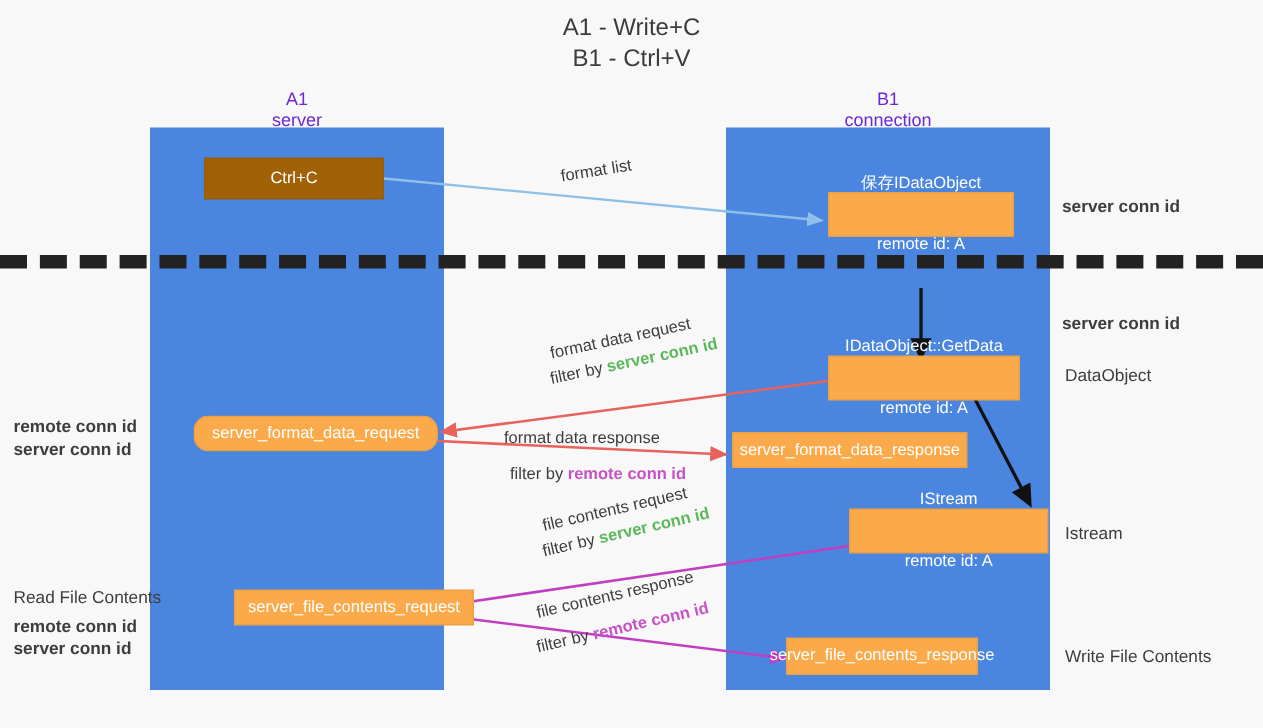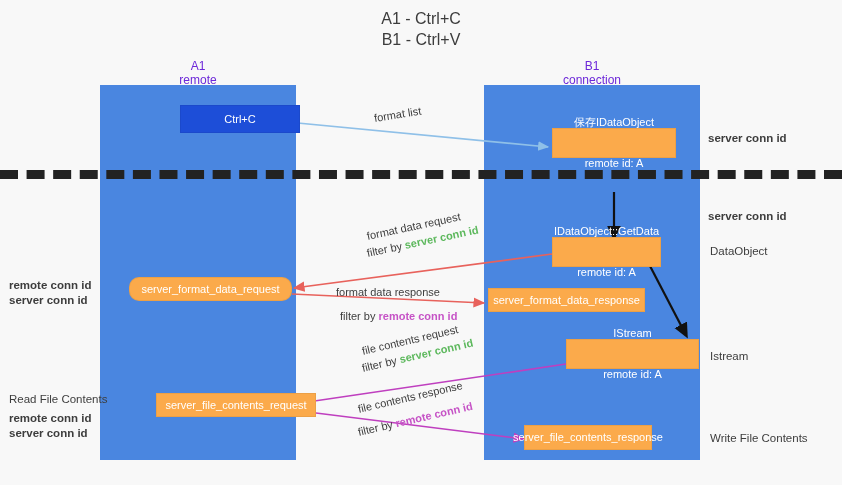--- a/index.html
+++ b/index.html
@@ -34,21 +34,21 @@
 
   
   .box{
     box-sizing:border-box;
     display:flex;flex-direction:column;
     align-items:center;justify-content:center;
     color:#ffffff;font-size:11px;line-height:13px;
     text-align:center;
     border:1px solid rgba(0,0,0,.06);
   }
-  .green{background:#1d4ed8;margin-left:44px;}
+  .green{background:#a16207;}
   .orange{background:#fbaa4b;gap:28px;}
 
   
   #wires{position:absolute;left:0;top:0;width:842px;height:485px;pointer-events:none;}
 
   
   .lbl{font-size:11px;line-height:14px;color:#3d3d3d;white-space:nowrap;}
   .green-t{color:#5cb85c;font-weight:bold;}
   .mag-t{color:#c653c6;font-weight:bold;}
   .side{font-size:11.5px;line-height:15px;color:#3d3d3d;white-space:nowrap;}
@@ -61,30 +61,30 @@
     left:0;top:170px;width:842px;height:0;
     border-top:9px dashed #222;
   }
 </style>
 </head>
 <body>
 
 <div id="stage">
 
   <div class="abs" id="title">
-    <div>A1 - Ctrl+C</div>
+    <div>A1 - Write+C</div>
     <div>B1 - Ctrl+V</div>
   </div>
 
   <div class="abs lane" id="lane-a1"></div>
   <div class="abs lane" id="lane-b1"></div>
 
   <div class="abs colhead" style="left:100px;top:59px;width:196px;">
     <div>A1</div>
-    <div>remote</div>
+    <div>server</div>
   </div>
   <div class="abs colhead" style="left:484px;top:59px;width:216px;">
     <div>B1</div>
     <div>connection</div>
   </div>
 
   <svg id="wires" viewBox="0 0 842 485" xmlns="http://www.w3.org/2000/svg">
     <defs>
       <marker id="ah-blue" markerWidth="8" markerHeight="8" refX="6.2" refY="3" orient="auto">
         <path d="M0,0 L7,3 L0,6 z" fill="#8fc0e8"></path>
@@ -120,21 +120,21 @@
   <div class="abs box green" style="left:136px;top:105px;width:120px;height:28px;">
     <span>Ctrl+C</span>
   </div>
 
   <div class="abs box orange" style="left:552px;top:128px;width:124px;height:30px;">
     <span>保存IDataObject</span>
     <span>remote id: A</span>
   </div>
 
 
-  <div class="abs box orange" style="left:552px;top:237px;width:109px;height:30px;">
+  <div class="abs box orange" style="left:552px;top:237px;width:128px;height:30px;">
     <span>IDataObject::GetData</span>
     <span>remote id: A</span>
   </div>
 
   <div class="abs box orange" style="left:129px;top:277px;width:163px;height:24px;border-radius:10px;">
     <span>server_format_data_request</span>
   </div>
 
   <div class="abs box orange" style="left:488px;top:288px;width:157px;height:24px;">
     <span>server_format_data_response</span>

